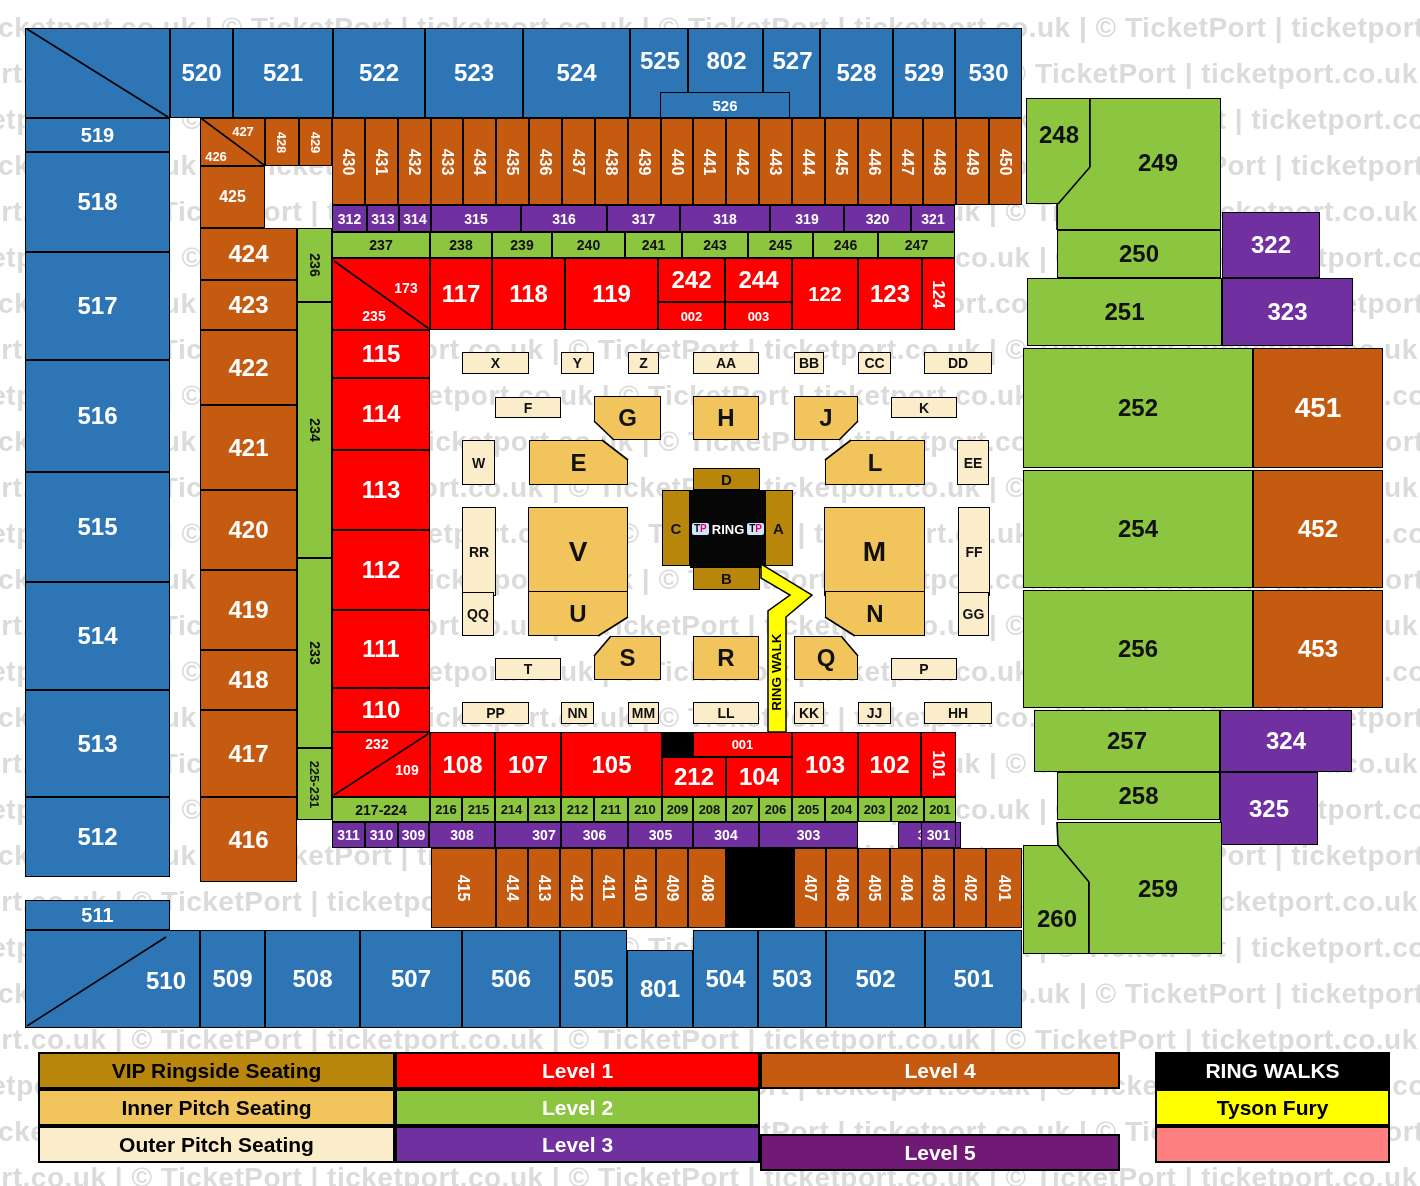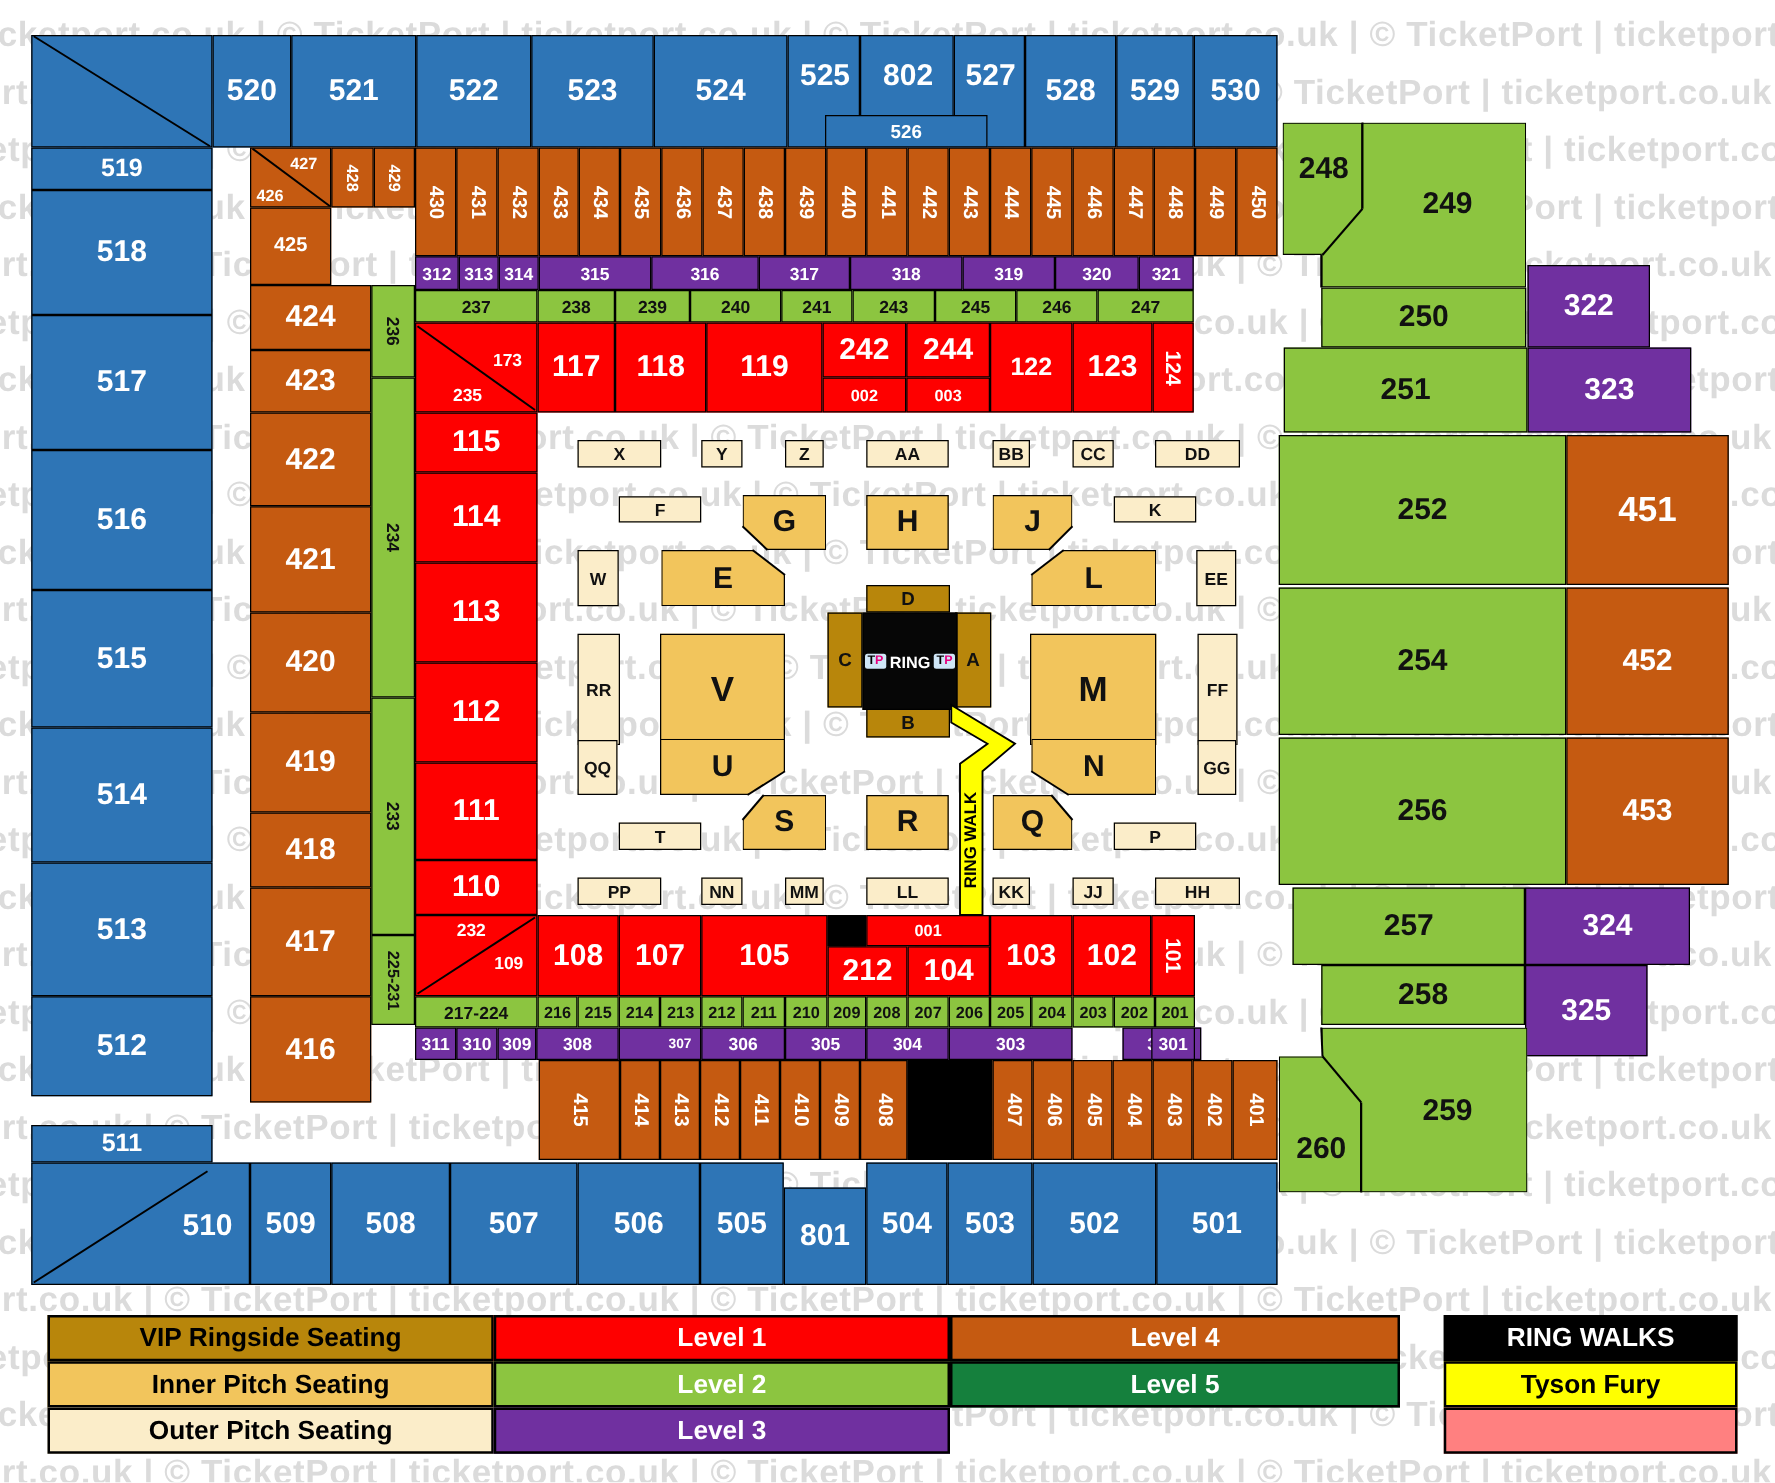--- a/index.html
+++ b/index.html
@@ -375,21 +375,21 @@
     <div class="sec l3" style="left: 365px; top: 822px; width: 33px; height: 26px;">
       <span class="lbl" style="font-size: 14px;">310</span>
     </div>
     <div class="sec l3" style="left: 398px; top: 822px; width: 31px; height: 26px;">
       <span class="lbl" style="font-size: 14px;">309</span>
     </div>
     <div class="sec l3" style="left: 429px; top: 822px; width: 66px; height: 26px;">
       <span class="lbl" style="font-size: 14px;">308</span>
     </div>
     <div class="sec l3" style="left: 495px; top: 822px; width: 66px; height: 26px;">
-      <span class="lbl" style="font-size: 11px; margin-left: 32px;">307</span>
+      <span class="lbl" style="font-size: 14px; margin-left: 32px;">307</span>
     </div>
     <div class="sec l3" style="left: 561px; top: 822px; width: 67px; height: 26px;">
       <span class="lbl" style="font-size: 14px;">306</span>
     </div>
     <div class="sec l3" style="left: 628px; top: 822px; width: 65px; height: 26px;">
       <span class="lbl" style="font-size: 14px;">305</span>
     </div>
     <div class="sec l3" style="left: 693px; top: 822px; width: 66px; height: 26px;">
       <span class="lbl" style="font-size: 14px;">304</span>
     </div>
@@ -752,17 +752,17 @@
       <line x1="611" y1="636" x2="594" y2="656" stroke="#000" stroke-width="1.6"></line>
       <line x1="841" y1="636" x2="858" y2="656" stroke="#000" stroke-width="1.6"></line>
     </svg>
     <div class="lcell" style="left: 38px; top: 1052px; width: 357px; height: 37px; background: rgb(184, 134, 11); color: rgb(0, 0, 0);">VIP Ringside Seating</div>
     <div class="lcell" style="left: 38px; top: 1089px; width: 357px; height: 37px; background: rgb(242, 197, 92); color: rgb(0, 0, 0);">Inner Pitch Seating</div>
     <div class="lcell" style="left: 38px; top: 1126px; width: 357px; height: 37px; background: rgb(251, 237, 201); color: rgb(0, 0, 0);">Outer Pitch Seating</div>
     <div class="lcell" style="left: 395px; top: 1052px; width: 365px; height: 37px; background: rgb(254, 0, 0); color: rgb(255, 255, 255);">Level 1</div>
     <div class="lcell" style="left: 395px; top: 1089px; width: 365px; height: 37px; background: rgb(140, 197, 64); color: rgb(255, 255, 255);">Level 2</div>
     <div class="lcell" style="left: 395px; top: 1126px; width: 365px; height: 37px; background: rgb(112, 48, 160); color: rgb(255, 255, 255);">Level 3</div>
     <div class="lcell" style="left: 760px; top: 1052px; width: 360px; height: 37px; background: rgb(197, 90, 17); color: rgb(255, 255, 255);">Level 4</div>
-    <div class="lcell" style="left: 760px; top: 1089px; width: 360px; height: 37px; background: #15803d; color: rgb(255, 255, 255);">Level 5</div>
+    <div class="lcell" style="left: 760px; top: 1134px; width: 360px; height: 37px; background: #701a75; color: rgb(255, 255, 255);">Level 5</div>
     <div class="lcell" style="left: 1155px; top: 1052px; width: 235px; height: 37px; background: rgb(0, 0, 0); color: rgb(255, 255, 255);">RING WALKS</div>
     <div class="lcell" style="left: 1155px; top: 1089px; width: 235px; height: 37px; background: rgb(255, 255, 0); color: rgb(0, 0, 0);">Tyson Fury</div>
     <div class="lcell" style="left: 1155px; top: 1126px; width: 235px; height: 37px; background: rgb(255, 128, 128); color: rgb(0, 0, 0);"></div>
   </div>
 
 </body></html>

